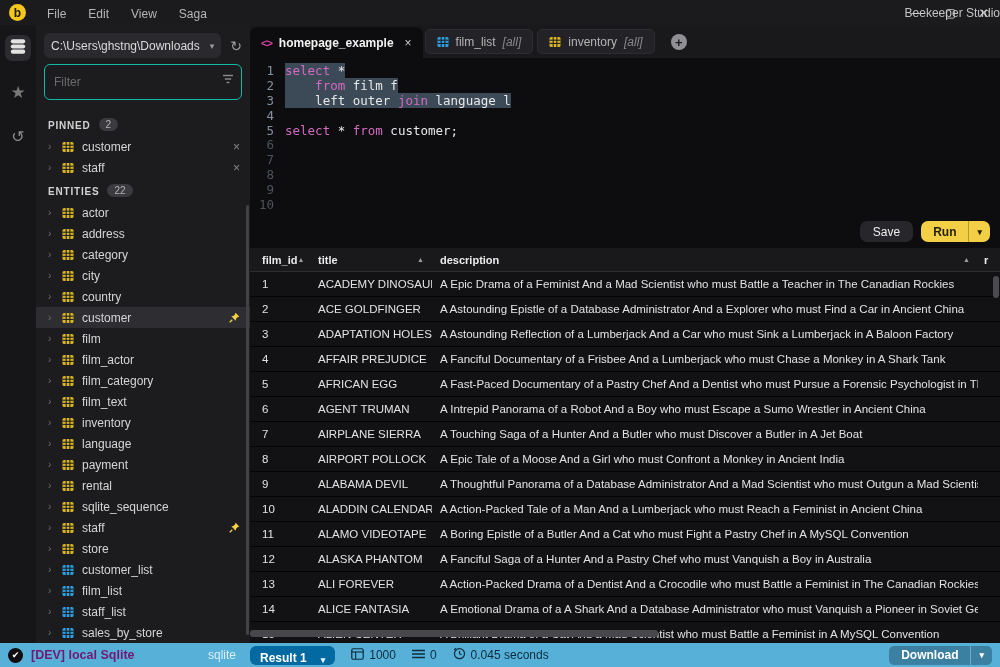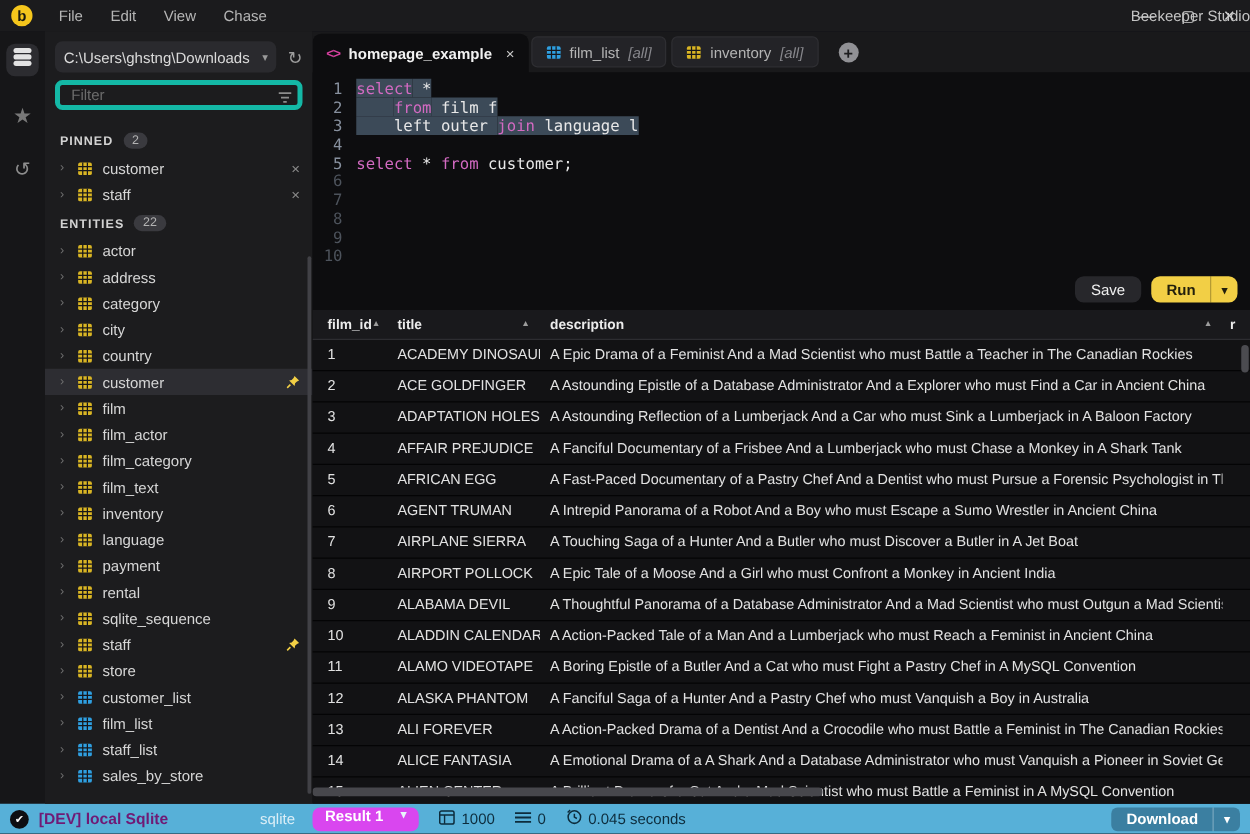--- a/index.html
+++ b/index.html
@@ -26,21 +26,21 @@
 
   
   .sidebar { width:214px; background:#1c1c1e; position:relative; overflow:hidden; }
   .conn-row { display:flex; align-items:center; margin:8px 8px 6px 8px; }
   .conn-select { flex:1; height:25px; background:#2a2a2e; border-radius:6px; display:flex; align-items:center;
     padding:0 7px; color:#dadada; font-size:12px; min-width:0; }
   .conn-path { flex:1; overflow:hidden; white-space:nowrap; }
   .caret { color:#9a9a9a; font-size:9px; margin-left:5px; }
   .refresh-glyph { color:#9c9c9c; font-size:14px; margin-left:9px; }
   .filter-row { position:relative; margin:0 8px 12px 8px; }
-  .filter-row input { width:100%; height:24px; background:transparent; border:4px solid #14b8a6; border-radius:6px;
+  .filter-row input { width:100%; height:36px; background:transparent; border:1px solid #14b8a6; border-radius:6px;
     color:#fca5a5; font-size:12px; padding:0 26px 0 9px; outline:none; font-family:"Liberation Sans",sans-serif; }
   .filter-row input::placeholder { color:#6c6c6c; }
   .funnel { position:absolute; right:8px; top:6px; }
   .section-header { display:flex; align-items:flex-end; padding:6px 10px 5px 12px; }
   .section-title { color:#d2d2d2; font-size:10px; font-weight:bold; letter-spacing:0.8px; }
   .badge { background:#3a3a3f; color:#b3b3b3; font-size:10px; border-radius:8px; padding:1px 7px; margin-left:8px; }
   .tree-row { height:21px; display:flex; align-items:center; padding:0 10px 0 12px; color:#d6d6d6; font-size:12px; }
   .tree-row.selected { background:#2d2d32; }
   .chev { color:#6f6f6f; font-size:10px; width:14px; flex:0 0 14px; }
   .t-icon { width:12px; height:12px; flex:0 0 12px; margin-right:8px; display:flex; }
@@ -95,39 +95,39 @@
   .hscroll { position:absolute; left:0; bottom:6px; width:408px; height:7px; background:#47474c; border-radius:3px; }
 
   
   .statusbar { height:24px; background:#57b0d8; display:flex; align-items:center; font-size:12px; color:#0d2c3c; flex:0 0 auto; }
   .sb-left { width:250px; flex:0 0 250px; display:flex; align-items:center; padding-left:8px; }
   .check-circle { width:15px; height:15px; border-radius:50%; background:#0e0e12; color:#ffffff; font-size:9px;
     display:flex; align-items:center; justify-content:center; margin-right:8px; flex:0 0 15px; }
   .conn-name { font-weight:bold; color:#701a75; font-size:12.5px; white-space:nowrap; }
   .dialect { margin-left:auto; margin-right:14px; color:rgba(255,255,255,0.78); }
   .sb-main { flex:1; display:flex; align-items:center; gap:16px; }
-  .result-pill { background:#d946ef; color:#ffffff; border-radius:6px; height:19px; padding:0 10px; display:flex;
-    align-items:flex-start; gap:9px; font-weight:bold; }
+  .result-pill { background:#0369a1; color:#ffffff; border-radius:6px; height:19px; padding:0 10px; display:flex;
+    align-items:flex-end; gap:9px; font-weight:bold; }
   .result-pill .caret { color:#e8f4fa; }
   .stat { display:flex; align-items:center; gap:5px; white-space:nowrap; }
   .download-pill { margin-left:auto; margin-right:8px; background:#3b7fa1; color:#ffffff; border-radius:5px; height:19px;
     display:flex; align-items:center; font-weight:bold; }
   .dl-main { padding:0 12px; }
   .dl-caret { padding:0 8px; border-left:1px solid rgba(255,255,255,0.3); font-size:9px; height:100%; display:flex; align-items:center; }
 </style>
 </head>
 <body>
 
 <div class="app">
 
   <div class="menubar">
     <div class="logo">
         <span>b</span>
       </div>
-    <div class="menus" id="menu-items"><span class="menu-item">File</span><span class="menu-item">Edit</span><span class="menu-item">View</span><span class="menu-item">Chase</span></div>
+    <div class="menus" id="menu-items"><span class="menu-item">File</span><span class="menu-item">Edit</span><span class="menu-item">View</span><span class="menu-item">Saga</span></div>
     <div class="win-title">Beekeeper Studio</div>
     <div class="wincontrols">
       <span class="wc">—</span>
       <span class="wc">▢</span>
       <span class="wc">✕</span>
     </div>
   </div>
 
   <div class="content">
 

